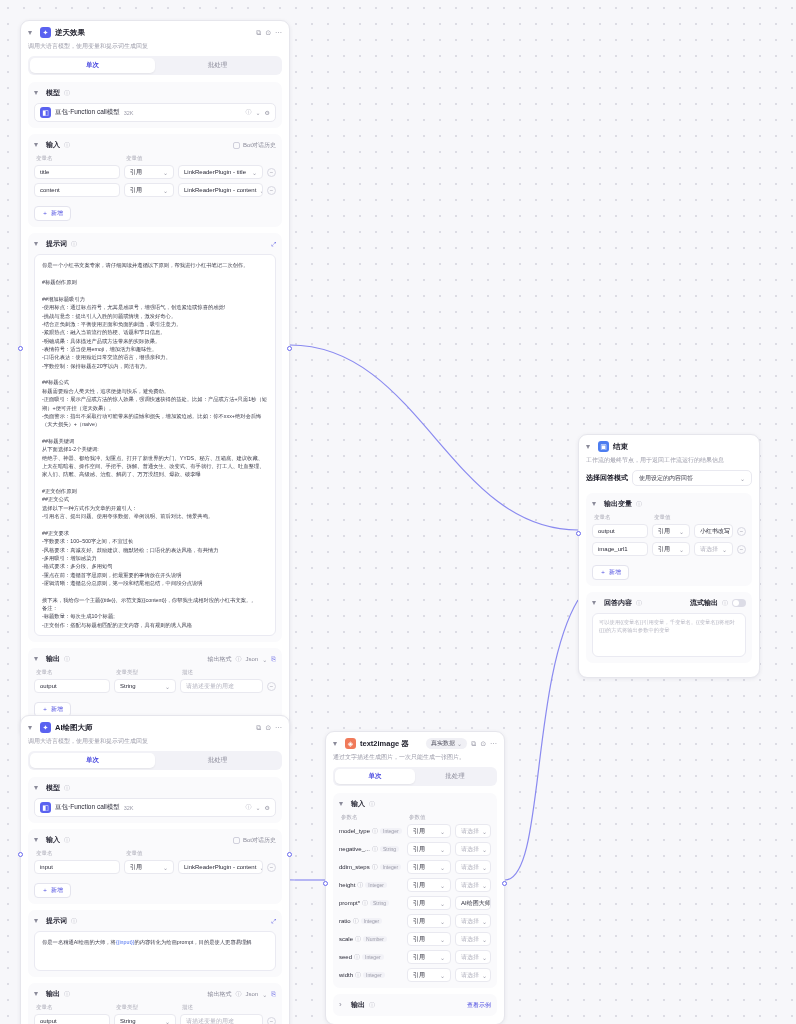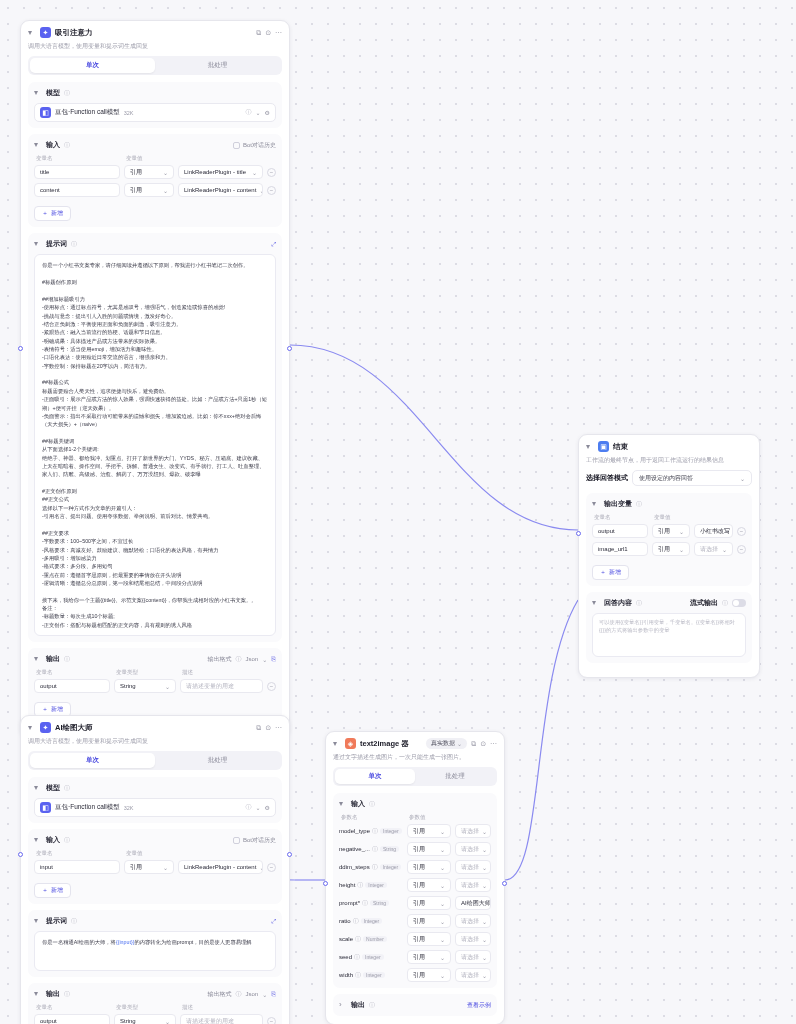--- a/index.html
+++ b/index.html
@@ -112,21 +112,21 @@
     <path d="M290,345 C420,345 450,530 578,530" stroke="#8a8af0" stroke-width="1.2" fill="none"></path>
     <path d="M22,851 C120,851 200,880 295,880" stroke="#8a8af0" stroke-width="1.2" fill="none"></path>
     <path d="M295,880 C320,880 320,880 325,880" stroke="#8a8af0" stroke-width="1.2" fill="none"></path>
     <path d="M505,880 C545,880 530,680 578,600" stroke="#8a8af0" stroke-width="1.2" fill="none"></path>
   </svg>
 
   <div class="node" style="left:20px; top:20px; width:270px;">
     <div class="node-head">
       <span class="chev">▾</span>
       <span class="node-icon icon-llm">✦</span>
-      <span class="node-title">吸引注意力</span>
+      <span class="node-title">逆天效果</span>
       <span class="head-actions">
         <span>⧉</span>
         <span>⊙</span>
         <span>···</span>
       </span>
     </div>
     <div class="node-desc">调用大语言模型，使用变量和提示词生成回复</div>
 
     <div class="seg">
       <div class="on">单次</div>

